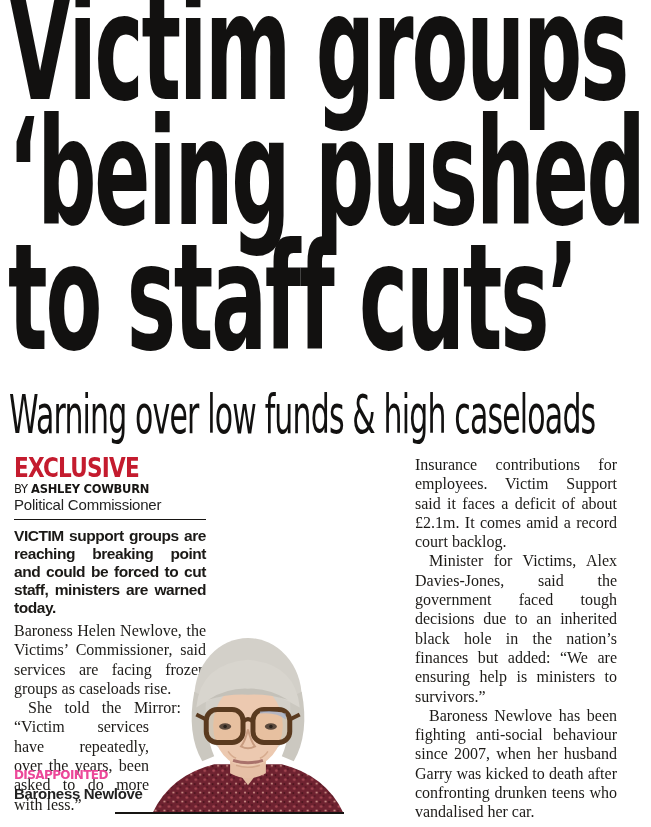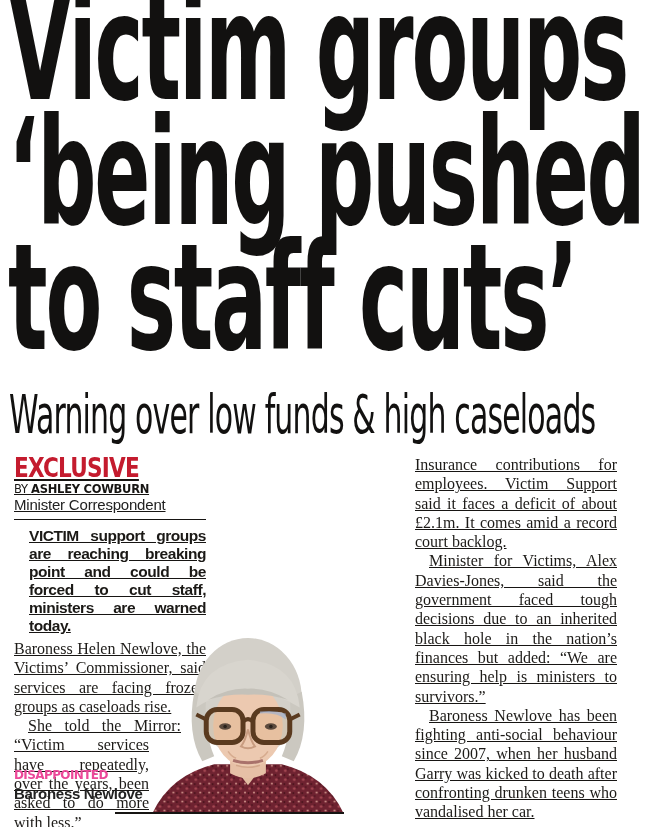--- a/index.html
+++ b/index.html
@@ -36,21 +36,21 @@
     font-size: 54px; line-height: 58px;
     letter-spacing: -1.5px;
     color: #121110;
     white-space: nowrap;
   }
 
   
   .columns {
     position: absolute; top: 455px; left: 14px;
     width: 623px; height: 372px;
-    display: flex; gap: 0; text-decoration: underline;
+    display: flex; gap: 0;
   }
   .col { overflow: hidden; }
   .col-1 { width: 193px; height: 372px; }
   .col-2 { width: 208px; height: 372px; }
   .col-3 { width: 202px; height: 372px; }
 
   
   .exclusive {
     font-family: "DejaVu Sans", sans-serif;
     font-weight: bold;
@@ -82,21 +82,20 @@
 
   
   .lead {
     font-family: "Liberation Sans", sans-serif;
     font-weight: bold;
     font-size: 15.5px; line-height: 18px;
     letter-spacing: -0.45px;
     color: #1b1916;
     text-align: justify;
     margin-bottom: 4px;
-    margin-left: 15px;
   }
 
   
   .body-par {
     font-size: 16px; line-height: 19.3px;
     text-align: justify;
     color: #1d1b18;
   }
   .body-par.indent { text-indent: 14px; }
 
@@ -167,21 +166,21 @@
 
 <div class="columns">
 
   <div class="col col-1">
     <div class="spacer-r sr1"></div>
     <div class="spacer-r sr2"></div>
     <div class="spacer-r sr3"></div>
 
     <div class="exclusive">EXCLUSIVE</div>
     <div class="byline"><span>BY </span><span class="by-name">ASHLEY COWBURN</span></div>
-    <div class="byline-role">Minister Correspondent</div>
+    <div class="byline-role">Political Commissioner</div>
     <hr class="kicker-rule">
 
     <p class="lead">VICTIM support groups are reaching breaking point and could be forced to cut staff, ministers are warned today.</p>
 
     <p class="body-par">Baroness Helen Newlove, the Victims’ Commissioner, said services are facing frozen groups as caseloads rise.</p>
     <p class="body-par indent">She told the Mirror: “Victim services have repeatedly, over the years, been asked to do more with less.”</p>
 
   </div>
 
   <div class="col col-2">

